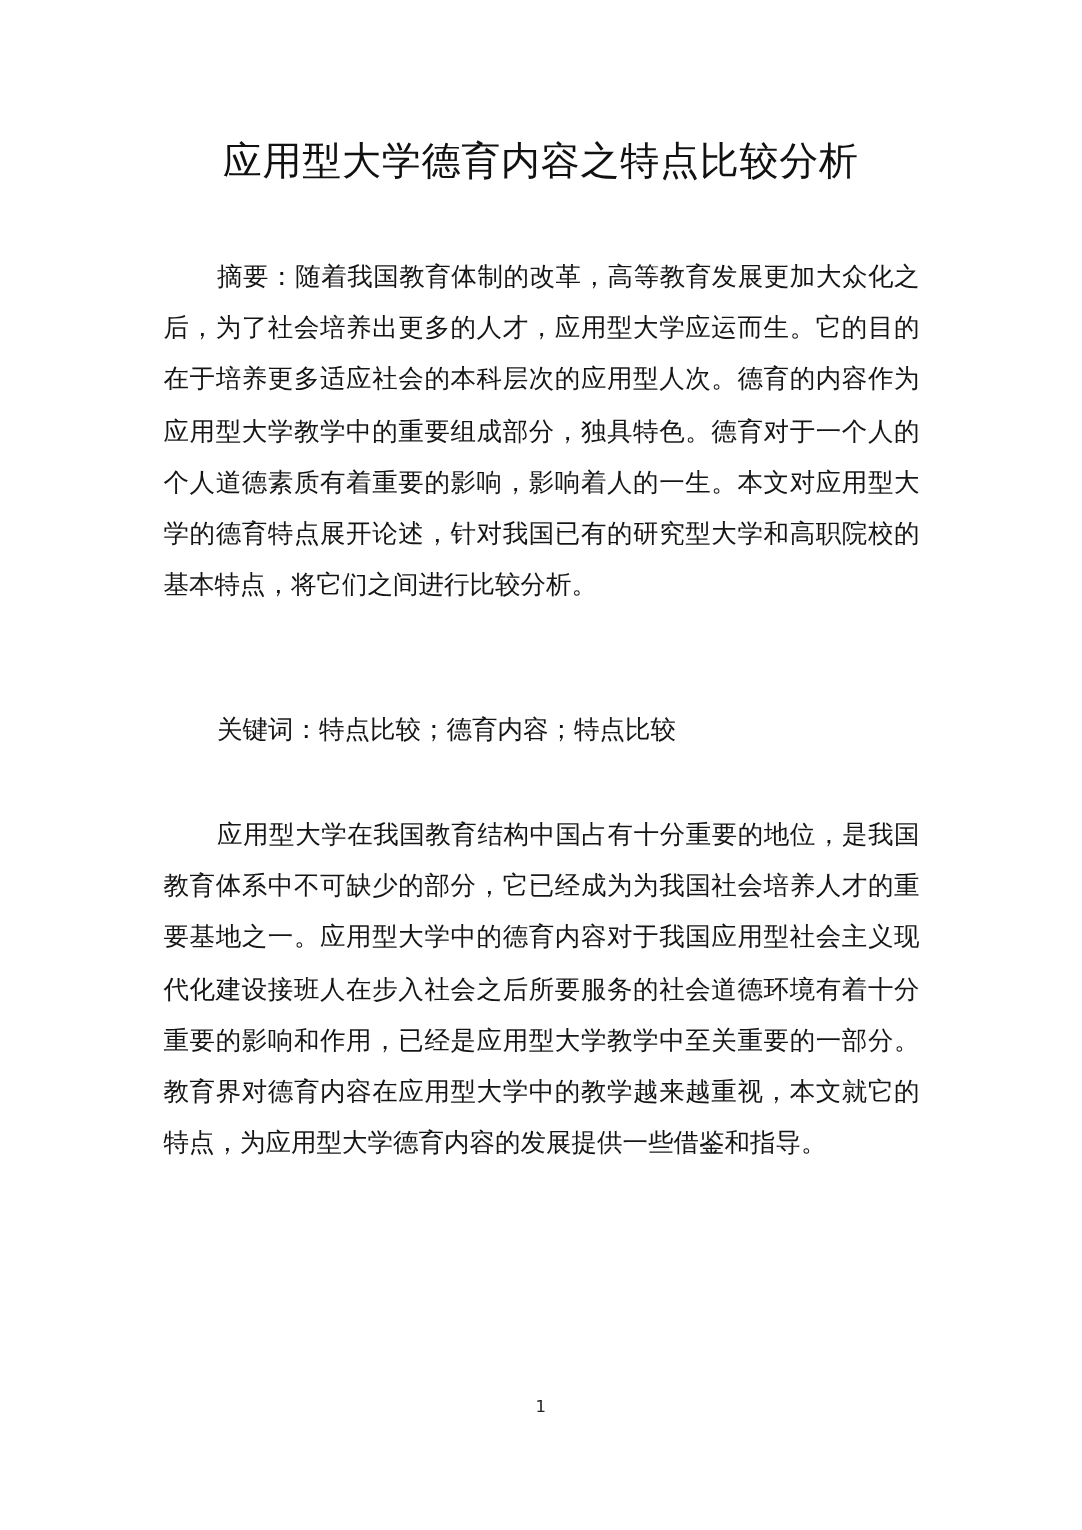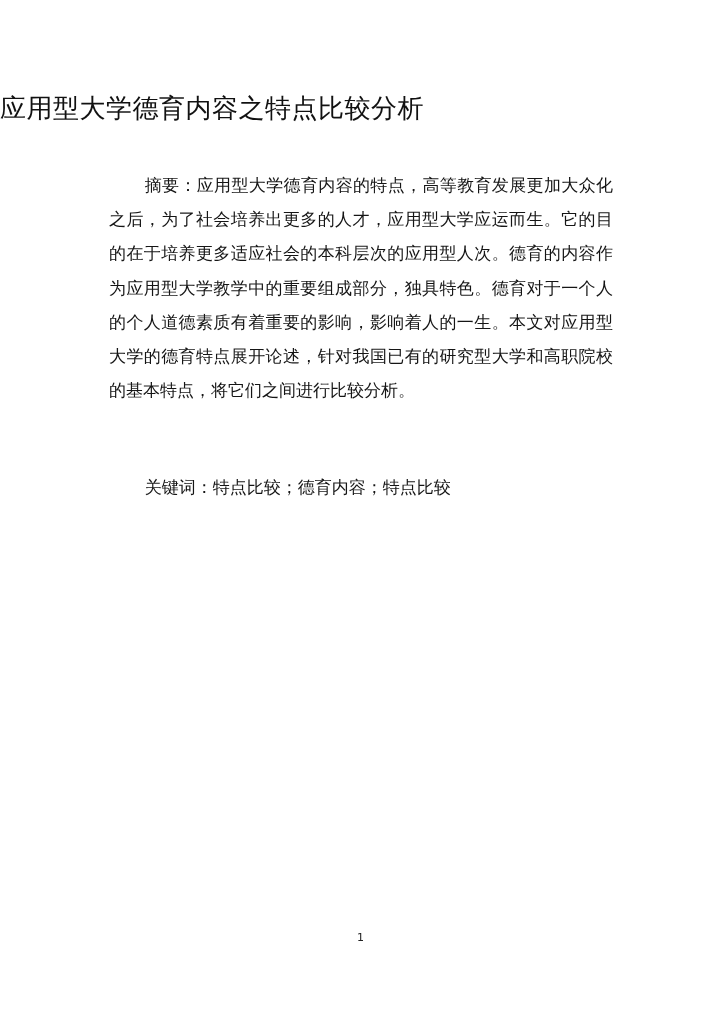--- a/index.html
+++ b/index.html
@@ -21,20 +21,21 @@
       top: 0;
       width: 721px;
       height: 1020px;
       background: #ffffff;
     }
     .title {
       position: absolute;
       left: 0;
       width: 721px;
       top: 90px;
+      text-align: center;
       font-size: 26px;
       line-height: 36px;
       letter-spacing: 0.5px;
       color: #111111;
       margin: 0;
       font-weight: normal;
     }
     .block {
       position: absolute;
       left: 109px;
@@ -64,20 +65,21 @@
       line-height: 16px;
       color: #222222;
     }
   </style>
 </head>
 <body>
 
 <div class="page">
   <h1 class="title">应用型大学德育内容之特点比较分析</h1>
 
-  <p class="block indent abstract">摘要：应用型大学德育内容的特点，高等教育发展更加大众化之后，为了社会培养出更多的人才，应用型大学应运而生。它的目的在于培养更多适应社会的本科层次的应用型人次。德育的内容作为应用型大学教学中的重要组成部分，独具特色。德育对于一个人的个人道德素质有着重要的影响，影响着人的一生。本文对应用型大学的德育特点展开论述，针对我国已有的研究型大学和高职院校的基本特点，将它们之间进行比较分析。</p>
+  <p class="block indent abstract">摘要：随着我国教育体制的改革，高等教育发展更加大众化之后，为了社会培养出更多的人才，应用型大学应运而生。它的目的在于培养更多适应社会的本科层次的应用型人次。德育的内容作为应用型大学教学中的重要组成部分，独具特色。德育对于一个人的个人道德素质有着重要的影响，影响着人的一生。本文对应用型大学的德育特点展开论述，针对我国已有的研究型大学和高职院校的基本特点，将它们之间进行比较分析。</p>
 
   <p class="block indent keywords">关键词：特点比较；德育内容；特点比较</p>
 
+  <p class="block indent intro">应用型大学在我国教育结构中国占有十分重要的地位，是我国教育体系中不可缺少的部分，它已经成为为我国社会培养人才的重要基地之一。应用型大学中的德育内容对于我国应用型社会主义现代化建设接班人在步入社会之后所要服务的社会道德环境有着十分重要的影响和作用，已经是应用型大学教学中至关重要的一部分。教育界对德育内容在应用型大学中的教学越来越重视，本文就它的特点，为应用型大学德育内容的发展提供一些借鉴和指导。</p>
 
 
   <div class="page-number">1</div>
 </div>
 
 </body></html>

